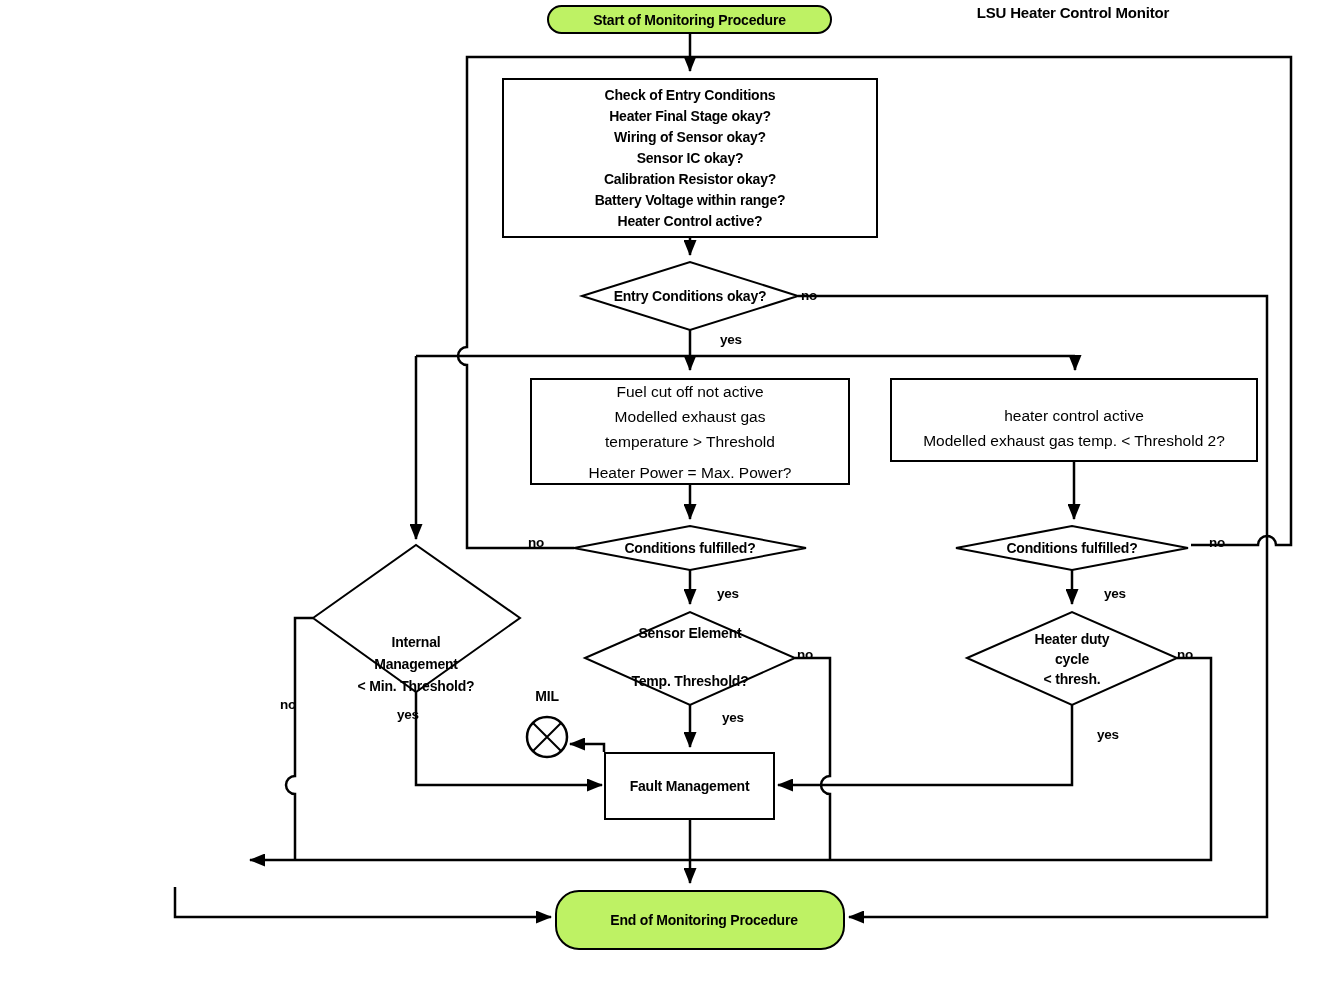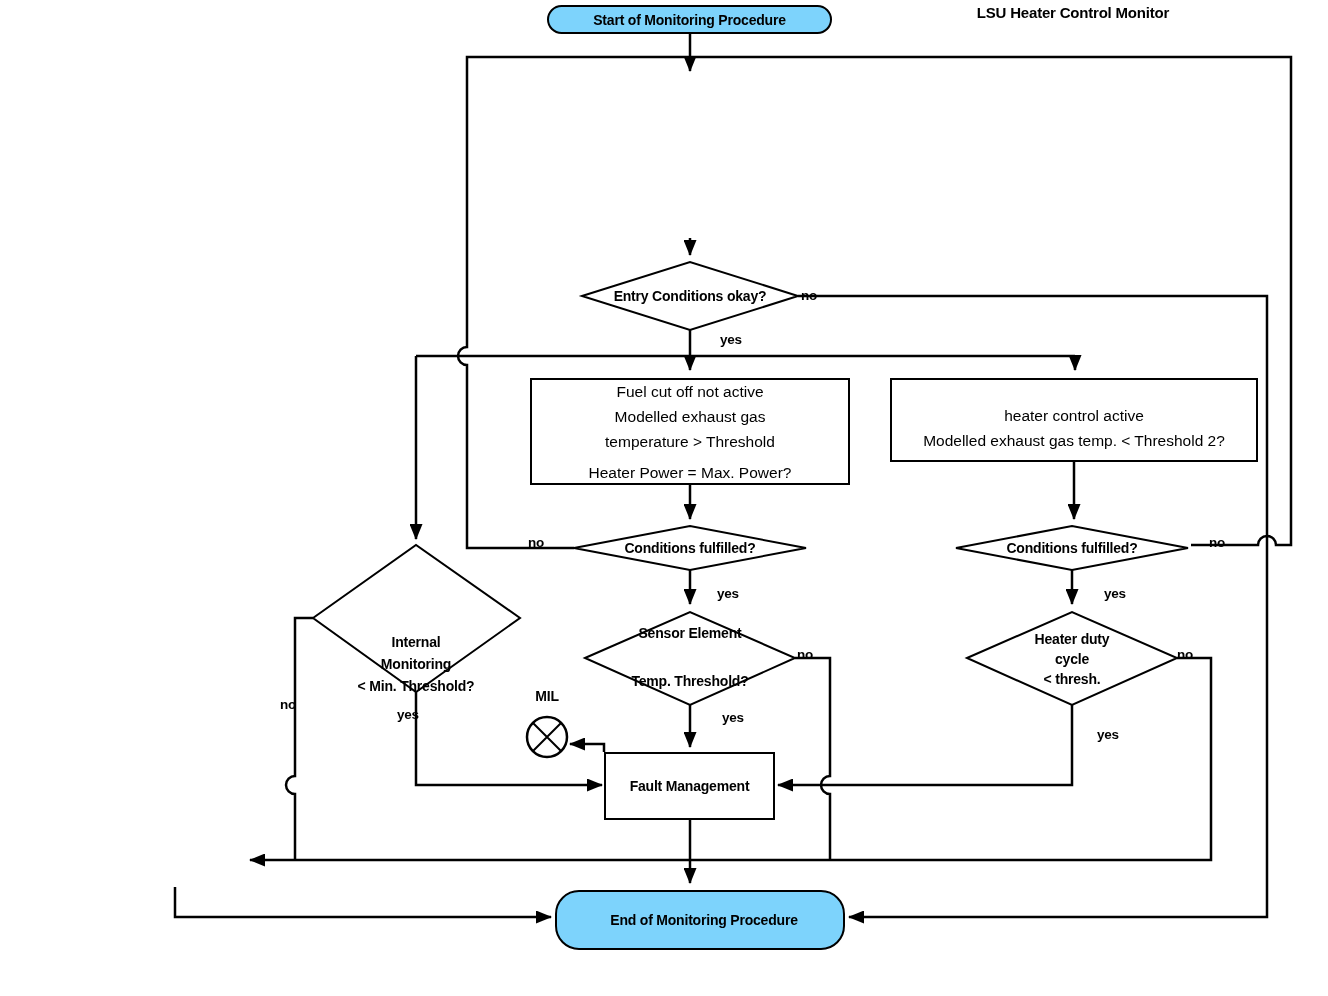--- a/index.html
+++ b/index.html
@@ -3,21 +3,21 @@
 <meta charset="utf-8">
 <style>
   html,body{margin:0;padding:0;background:#ffffff;}
   #canvas{position:relative;width:1328px;height:996px;background:#fff;overflow:hidden;
           font-family:"Liberation Sans", sans-serif;color:#000;}
   #wires{position:absolute;left:0;top:0;width:1328px;height:996px;}
   .node{position:absolute;display:flex;align-items:center;justify-content:center;
         text-align:center;color:#000;}
   .col{flex-direction:column;}
   .box{border:2.5px solid #000;background:#fff;box-sizing:border-box;}
-  .round{border:2.5px solid #000;border-radius:16px;background:#7dd3fc;box-sizing:border-box;}
+  .round{border:2.5px solid #000;border-radius:16px;background:#bef264;box-sizing:border-box;}
   .bold{font-weight:bold;font-size:14px;letter-spacing:-0.2px;}
   .reg{font-size:15.5px;font-weight:normal;}
   .lbl{position:absolute;font-weight:bold;font-size:13.5px;letter-spacing:-0.2px;}
   .ln{white-space:nowrap;}
   .lh21 .ln{line-height:21px;} .lh22 .ln{line-height:22px;}
   .lh23 .ln{line-height:23px;} .lh20 .ln{line-height:20px;}
   .lh25 .ln{line-height:25px;}
   .gap{margin-top:6px;}
   .bottomtext{justify-content:flex-end;padding-bottom:7px;}
   .title{position:absolute;font-weight:bold;font-size:15px;letter-spacing:-0.2px;
@@ -87,20 +87,29 @@
     <g>
       <circle cx="547" cy="737" r="20" stroke="#000" stroke-width="2.5" fill="#fff"></circle>
       <path d="M533,723 L561,751 M561,723 L533,751" stroke="#000" stroke-width="2" fill="none"></path>
     </g>
   </svg>
 
   <div class="title" style="left:968px;top:4px;width:210px;">LSU Heater Control Monitor</div>
 
   <div class="node round bold" style="left:547px;top:5px;width:285px;height:29px;">Start of Monitoring Procedure</div>
 
+  <div class="node box col bold lh21" style="left:502px;top:78px;width:376px;height:160px;">
+    <div class="ln">Check of Entry Conditions</div>
+    <div class="ln">Heater Final Stage okay?</div>
+    <div class="ln">Wiring of Sensor okay?</div>
+    <div class="ln">Sensor IC okay?</div>
+    <div class="ln">Calibration Resistor okay?</div>
+    <div class="ln">Battery Voltage within range?</div>
+    <div class="ln">Heater Control active?</div>
+  </div>
 
   <div class="node bold" style="left:590px;top:287px;width:200px;height:18px;">Entry Conditions okay?</div>
 
   <div class="node box col reg lh25" style="left:530px;top:378px;width:320px;height:107px;">
     <div class="ln">Fuel cut off not active</div>
     <div class="ln">Modelled exhaust gas</div>
     <div class="ln">temperature &gt; Threshold</div>
     <div class="ln gap">Heater Power = Max. Power?</div>
   </div>
 
@@ -108,21 +117,21 @@
     <div class="ln">heater control active</div>
     <div class="ln">Modelled exhaust gas temp. &lt; Threshold 2?</div>
   </div>
 
   <div class="node bold" style="left:590px;top:539px;width:200px;height:18px;">Conditions fulfilled?</div>
 
   <div class="node bold" style="left:972px;top:539px;width:200px;height:18px;">Conditions fulfilled?</div>
 
   <div class="node col bold lh22" style="left:331px;top:585px;width:170px;height:66px;margin-top:46px;">
     <div class="ln">Internal</div>
-    <div class="ln">Monitoring</div>
+    <div class="ln">Management</div>
     <div class="ln">&lt; Min. Threshold?</div>
   </div>
 
   <div class="node col bold lh23" style="left:590px;top:634px;width:200px;height:46px;gap:25px;">
     <div class="ln">Sensor Element</div>
     <div class="ln">Temp. Threshold?</div>
   </div>
 
   <div class="node col bold lh20" style="left:987px;top:629px;width:170px;height:60px;">
     <div class="ln">Heater duty</div>

